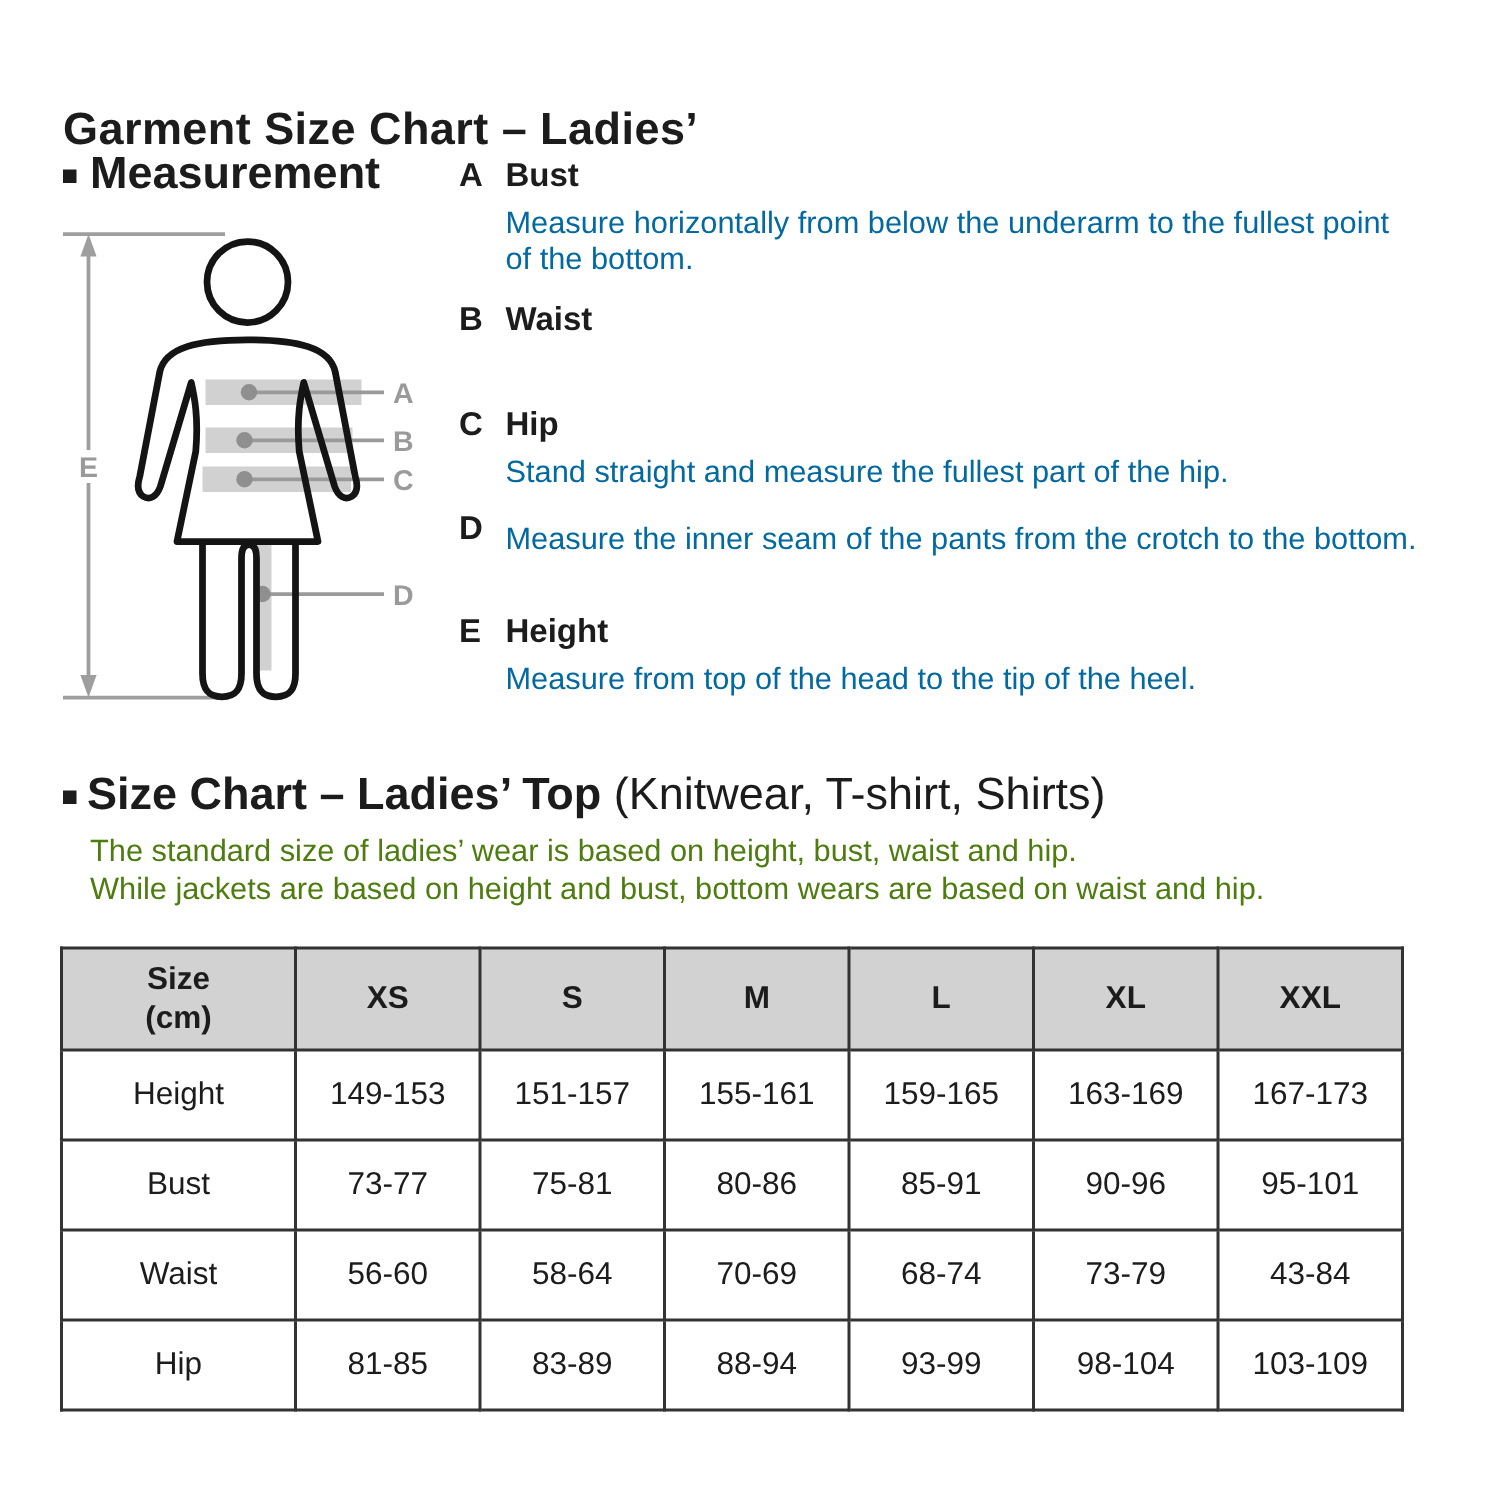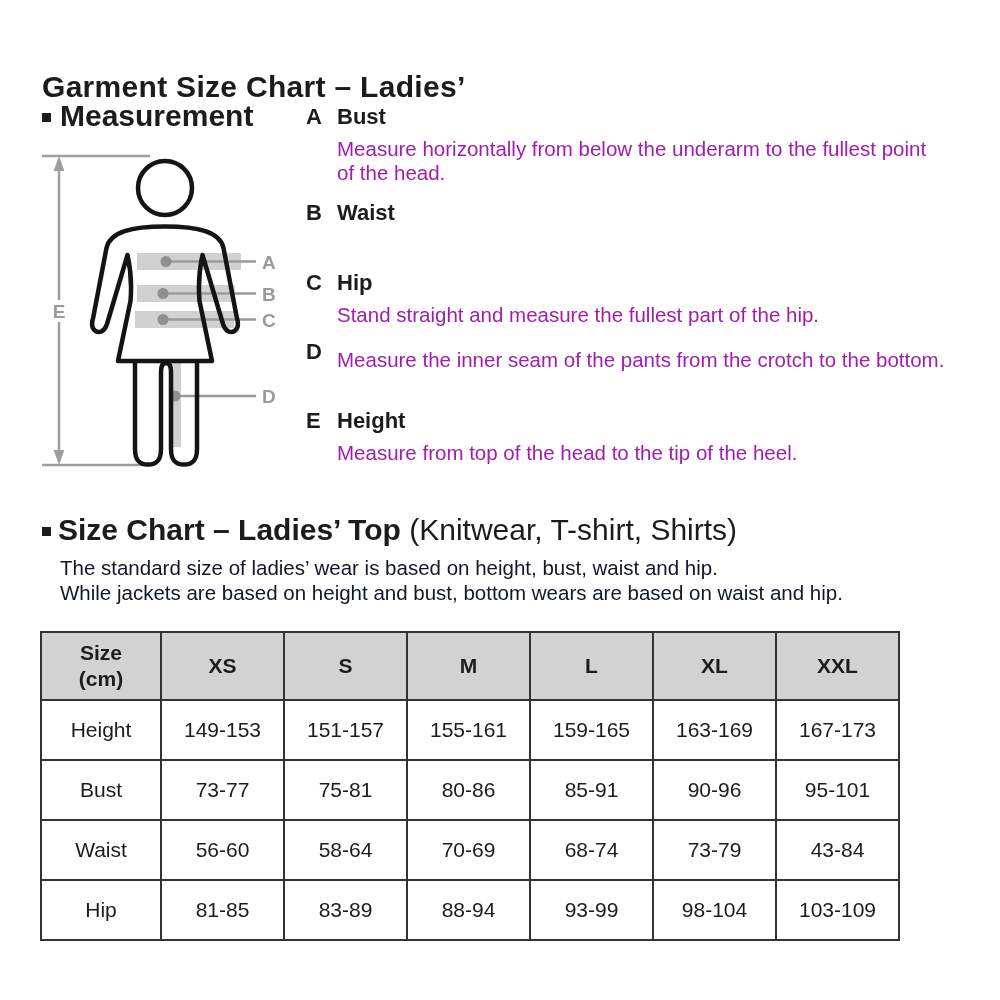--- a/index.html
+++ b/index.html
@@ -45,43 +45,43 @@
   .m-letter {
     position: absolute; left: 0; top: 0;
     font-size: 22px; font-weight: bold; line-height: 24px;
   }
   .m-term {
     margin-left: 31px;
     font-size: 22px; font-weight: bold; line-height: 24px;
   }
   .m-desc { margin-left: 31px; margin-top: 8px; }
   .m-desc-line {
-    font-size: 20.5px; line-height: 24px; white-space: nowrap; color: #a21caf;
+    font-size: 20.5px; line-height: 24px; white-space: nowrap; color: #0369a1;
   }
 
   
   .sc-desc { left: 60px; top: 555px; }
   .sc-desc-line {
-    font-size: 20.5px; line-height: 25px; white-space: nowrap; color: #0f172a;
+    font-size: 20.5px; line-height: 25px; white-space: nowrap; color: #4d7c0f;
   }
 
   
   .size-table-wrap { left: 40px; top: 631px; }
   table.size-table { border-collapse: collapse; table-layout: fixed; }
   .size-table th, .size-table td {
     border: 2px solid #333333;
     text-align: center; vertical-align: middle;
     font-size: 21px;
   }
   .size-table th {
     background: #d2d2d2; font-weight: bold;
     height: 68px; white-space: pre-line; line-height: 26px;
   }
   .size-table td { height: 60px; font-weight: normal; background: #ffffff; }
-  .col-label { width: 120px; }
+  .col-label { width: 156px; }
   .col-size  { width: 123px; }
 
   
   .figure-svg { left: 30px; top: 140px; }
 </style>
 </head>
 <body>
 
 <h1 class="abs page-title">Garment Size Chart – Ladies’</h1>
 
@@ -158,21 +158,21 @@
     <text x="262" y="403">D</text>
     <text x="59" y="318" text-anchor="middle">E</text>
   </g>
 </svg>
 
 <div class="abs m-item m-item-a">
   <span class="m-letter">A</span>
   <div class="m-term">Bust</div>
   <div class="m-desc">
     <div class="m-desc-line">Measure horizontally from below the underarm to the fullest point</div>
-    <div class="m-desc-line">of the head.</div>
+    <div class="m-desc-line">of the bottom.</div>
   </div>
 </div>
 
 <div class="abs m-item m-item-b">
   <span class="m-letter">B</span>
   <div class="m-term">Waist</div>
 </div>
 
 <div class="abs m-item m-item-c">
   <span class="m-letter">C</span>

